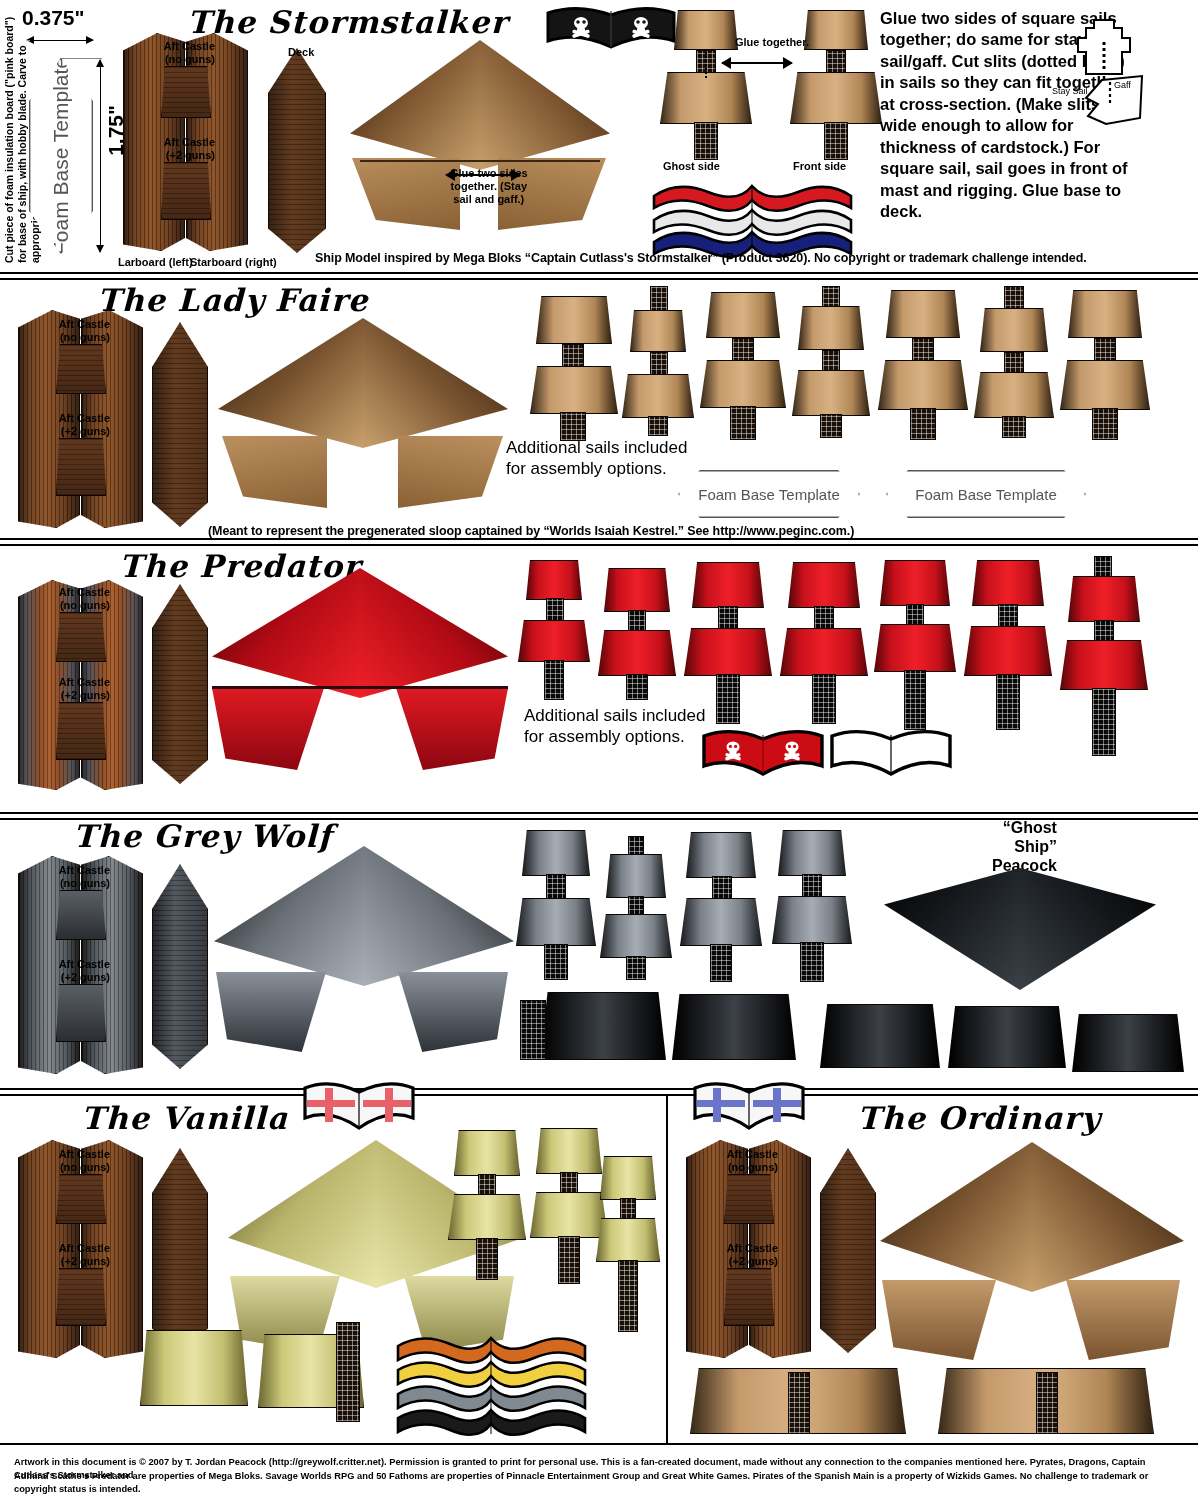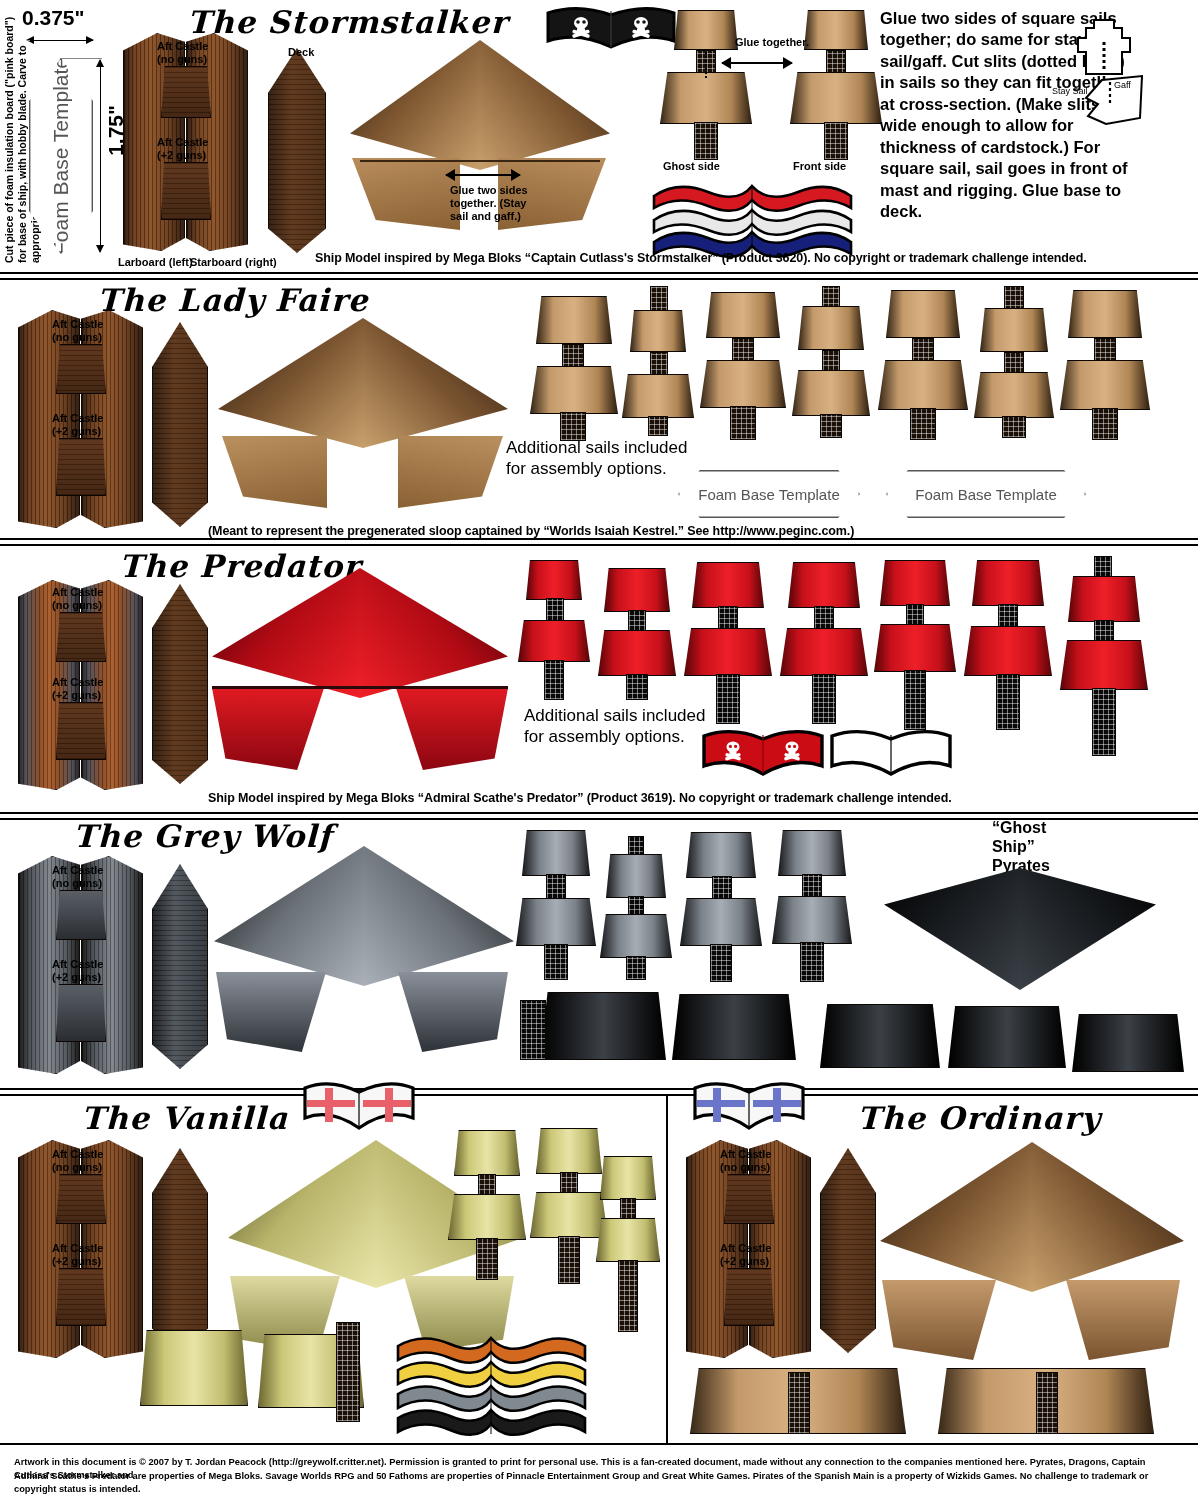--- a/index.html
+++ b/index.html
@@ -49,21 +49,21 @@
     font-weight: bold;
     line-height: 1.30;
     width: 252px;
   }
 
   
   .lbl {
     position: absolute;
     font-size: 11px;
     font-weight: bold;
-    text-align: left;
+    text-align: right;
     line-height: 1.15;
     white-space: nowrap;
   }
   .lbl-sm { font-size: 9px; }
   .note {
     position: absolute;
     font-size: 11px;
     font-weight: bold;
     line-height: 1.2;
   }
@@ -307,21 +307,21 @@
        clip-path: polygon(0% 0%, 0% 100%, 100% 72%);"></div>
   <div class="tri-sail" style="left:352px; top:158px; width:108px; height:72px;
        background: linear-gradient(170deg,#b98d5c 0%,#8a6134 100%);
        clip-path: polygon(0% 0%, 100% 0%, 100% 100%, 22% 86%);"></div>
   <div class="tri-sail" style="left:498px; top:158px; width:108px; height:72px;
        background: linear-gradient(190deg,#b98d5c 0%,#8a6134 100%);
        clip-path: polygon(0% 0%, 100% 0%, 78% 86%, 0% 100%);"></div>
   <div style="position:absolute; left:360px; top:160px; width:240px; height:2px; background:#3a2412;"></div>
 
   <div class="arrow-h" style="left:446px; top:174px; width:74px;"></div>
-  <div class="note" style="left:450px; top:184px;">
+  <div class="note" style="left:450px; top:167px;text-align:center;">
     <span>Glue two sides</span><br>
     <span>together.  (Stay</span><br>
     <span>sail and gaff.)</span>
   </div>
 
   <div class="flag" style="left:545px; top:3px;">
     <svg class="flag-svg" width="132" height="50" viewBox="0 0 132 50">
       <path d="M3,10 Q33,0 66,12 Q99,0 129,10 L129,38 Q99,28 66,44 Q33,28 3,38 Z" fill="#141414" stroke="#000" stroke-width="3"></path>
       <line x1="66" y1="8" x2="66" y2="44" stroke="#3a3a3a" stroke-width="1.2"></line>
       <g fill="#fff">
@@ -599,21 +599,20 @@
       </g>
     </svg>
   </div>
   <div class="flag" style="left:828px; top:726px;">
     <svg class="flag-svg" width="126" height="54" viewBox="0 0 126 54">
       <path d="M4,10 Q32,0 63,13 Q94,0 122,10 L122,40 Q94,30 63,48 Q32,30 4,40 Z" fill="#ffffff" stroke="#000" stroke-width="3.4"></path>
       <line x1="63" y1="9" x2="63" y2="47" stroke="#000" stroke-width="1.2"></line>
     </svg>
   </div>
 
-  <div class="caption" style="left:208px; top:791px;">Ship Model inspired by Mega Bloks “Admiral Scathe's Predator” (Product 3619).  No copyright or trademark challenge intended.</div>
 
   <div class="ship-title" style="left:76px; top:818px;">The Grey Wolf</div>
 
   <div class="hull-side hull-grey" style="left:18px; top:856px; width:62px; height:218px;
        clip-path: polygon(0% 8%, 55% 0%, 100% 4%, 100% 94%, 62% 100%, 0% 97%);"></div>
   <div class="hull-side hull-grey" style="left:81px; top:856px; width:62px; height:218px;
        clip-path: polygon(0% 4%, 45% 0%, 100% 8%, 100% 97%, 38% 100%, 0% 94%);"></div>
   <div class="lbl" style="left:52px; top:864px; width:58px;">
     <span>Aft Castle</span><br>
     <span>(no guns)</span>
@@ -668,21 +667,21 @@
   <div class="piece" style="left:772px; top:830px; width:80px; height:152px;">
     <div class="sq-sail grey" style="position:absolute; left:6px; top:0; width:68px; height:46px; clip-path:polygon(7% 0%,93% 0%,100% 100%,0% 100%);"></div>
     <div class="rigging dark" style="position:absolute; left:30px; top:44px; width:20px; height:24px;"></div>
     <div class="sq-sail grey" style="position:absolute; left:0; top:66px; width:80px; height:48px; clip-path:polygon(8% 0%,92% 0%,100% 100%,0% 100%);"></div>
     <div class="rigging dark" style="position:absolute; left:28px; top:112px; width:24px; height:40px;"></div>
   </div>
 
   <div class="lbl" style="left:992px; top:818px; font-size:16px; line-height:1.2;">
     <span>“Ghost</span><br>
     <span>Ship”</span><br>
-    <span>Pyrates</span>
+    <span>Peacock</span>
   </div>
 
   <div class="tri-sail" style="left:884px; top:868px; width:136px; height:122px;
        background: linear-gradient(130deg,#000 0%,#1b1f23 50%,#3a4046 100%);
        clip-path: polygon(100% 0%, 100% 100%, 0% 30%);"></div>
   <div class="tri-sail" style="left:1020px; top:868px; width:136px; height:122px;
        background: linear-gradient(230deg,#000 0%,#1b1f23 50%,#3a4046 100%);
        clip-path: polygon(0% 0%, 0% 100%, 100% 30%);"></div>
 
   <div class="piece" style="left:540px; top:992px; width:126px; height:72px;">

